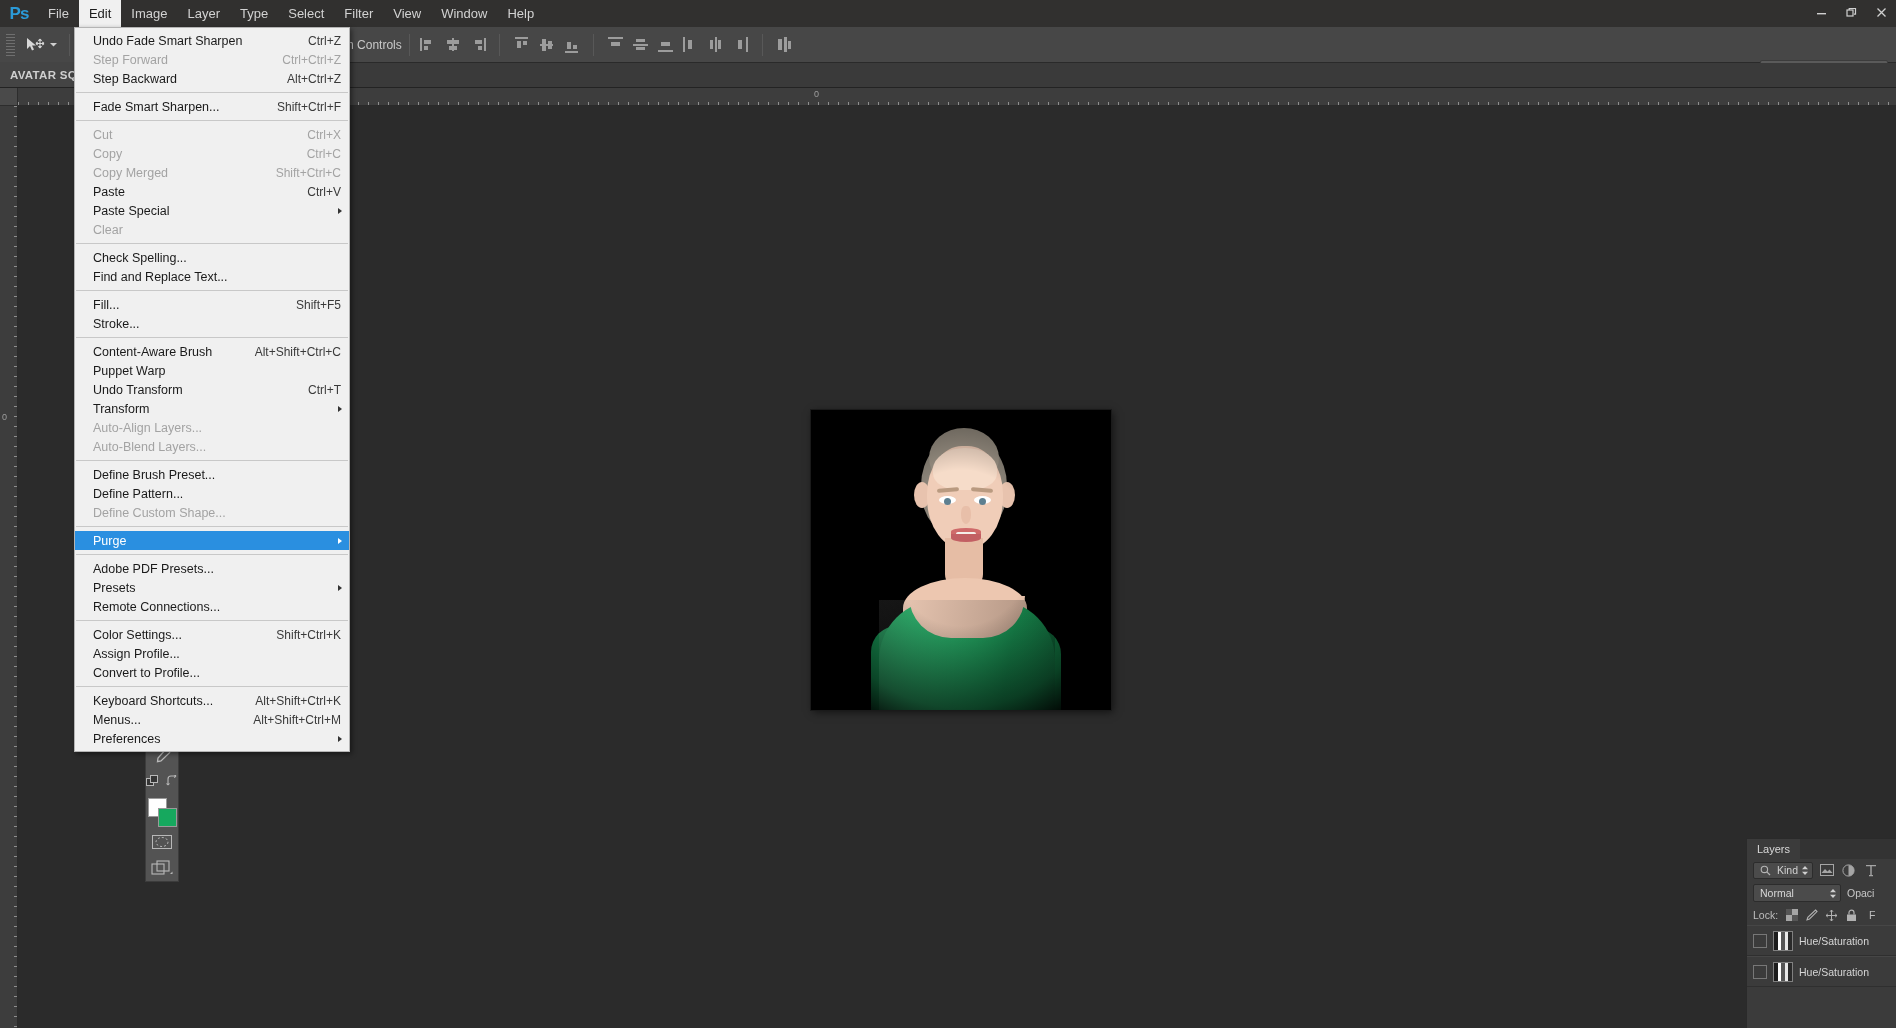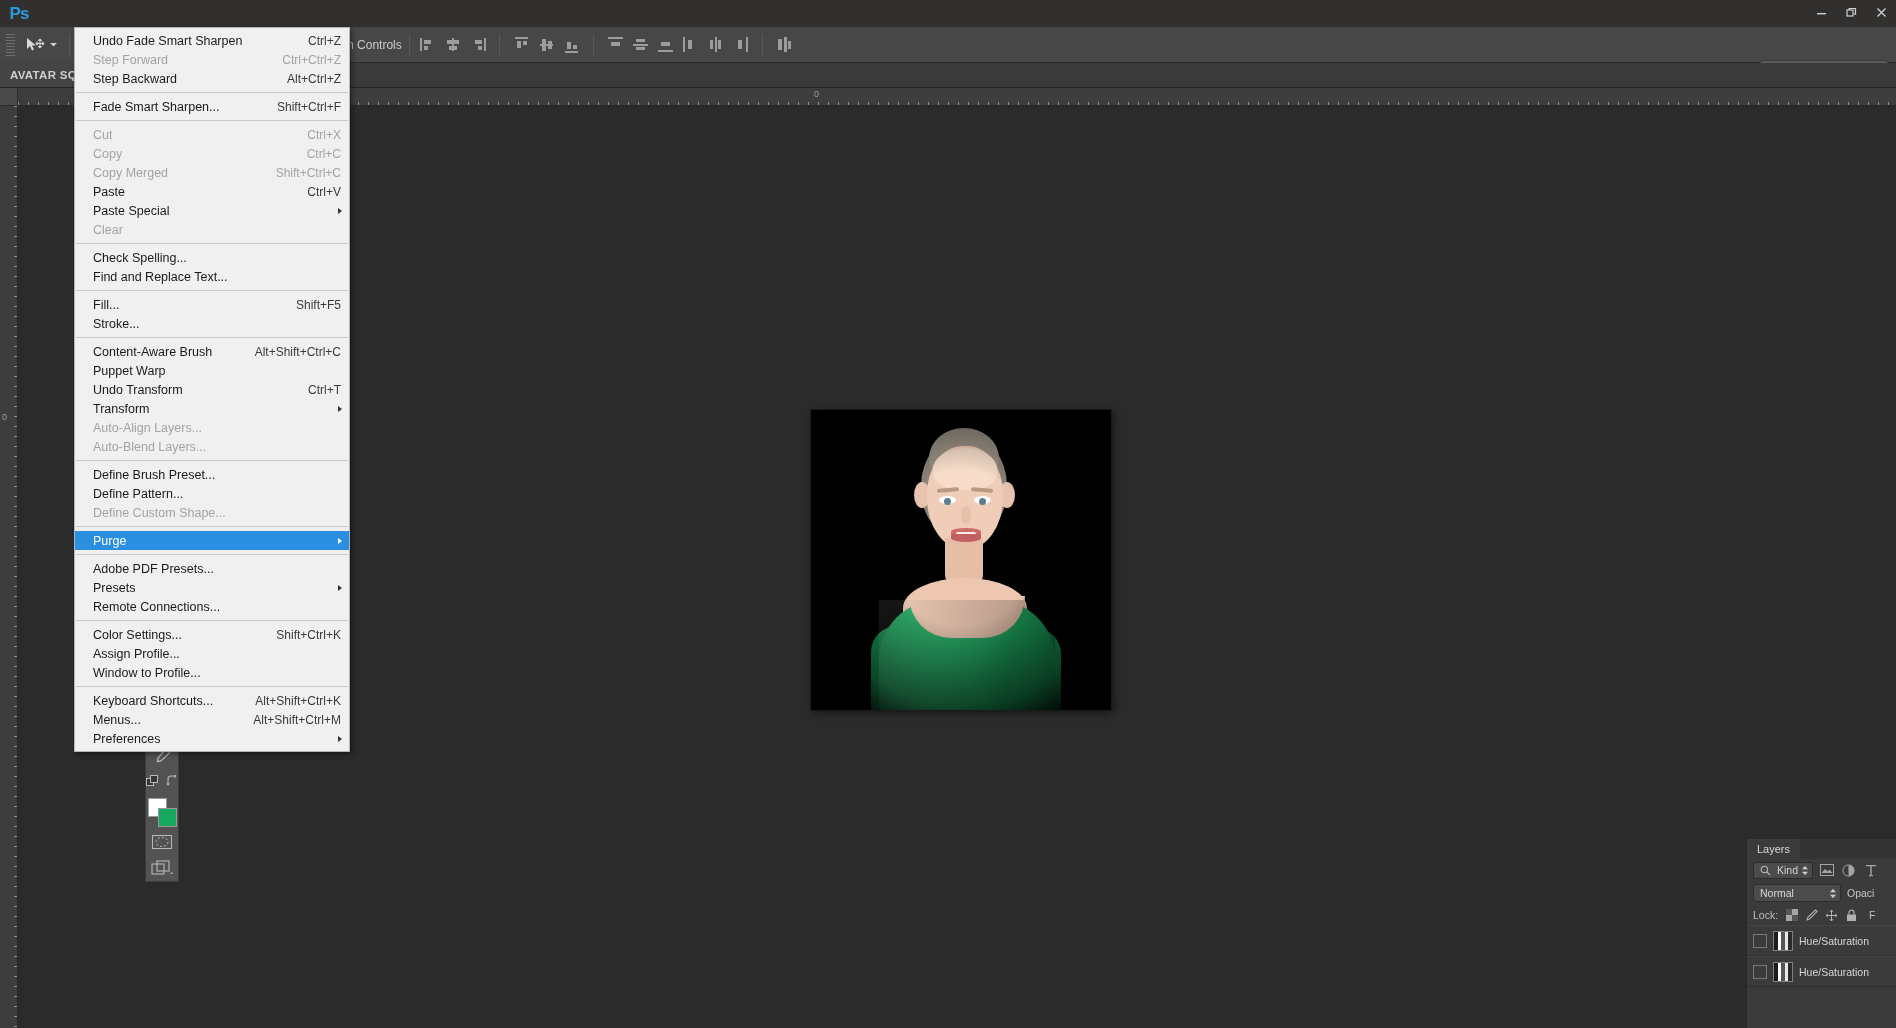--- a/index.html
+++ b/index.html
@@ -218,20 +218,32 @@
   }
   #purge-submenu .mrow { padding-left:14px; }
 </style>
 </head>
 <body>
 
 <div id="app">
 
   <div id="menubar">
     <div id="ps-logo">Ps</div>
+    <div id="menubar-items" style="display: flex;">
+        <div class="mb-item">File</div>
+        <div class="mb-item active">Edit</div>
+        <div class="mb-item">Image</div>
+        <div class="mb-item">Layer</div>
+        <div class="mb-item">Type</div>
+        <div class="mb-item">Select</div>
+        <div class="mb-item">Filter</div>
+        <div class="mb-item">View</div>
+        <div class="mb-item">Window</div>
+        <div class="mb-item">Help</div>
+      </div>
     <div id="wincontrols">
       <div class="wc">
         <svg width="11" height="11" viewBox="0 0 11 11">
             <rect x="1" y="6" width="9" height="1.4" fill="#d0d0d0"></rect>
           </svg>
       </div>
       <div class="wc">
         <svg width="11" height="11" viewBox="0 0 11 11">
           <rect x="1" y="3" width="6" height="6" fill="none" stroke="#d0d0d0" stroke-width="1.2"></rect>
           <polyline points="3.2,3 3.2,1.5 9.5,1.5 9.5,7.2 8,7.2" fill="none" stroke="#d0d0d0" stroke-width="1.2"></polyline>
@@ -924,21 +936,21 @@
       </div>
       <div class="msep"></div>
       <div class="mrow">
         <span class="mlabel">Color Settings...</span>
         <span class="maccel">Shift+Ctrl+K</span>
       </div>
       <div class="mrow">
         <span class="mlabel">Assign Profile...</span>
       </div>
       <div class="mrow">
-        <span class="mlabel">Window to Profile...</span>
+        <span class="mlabel">Convert to Profile...</span>
       </div>
       <div class="msep"></div>
       <div class="mrow">
         <span class="mlabel">Keyboard Shortcuts...</span>
         <span class="maccel">Alt+Shift+Ctrl+K</span>
       </div>
       <div class="mrow">
         <span class="mlabel">Menus...</span>
         <span class="maccel">Alt+Shift+Ctrl+M</span>
       </div>

